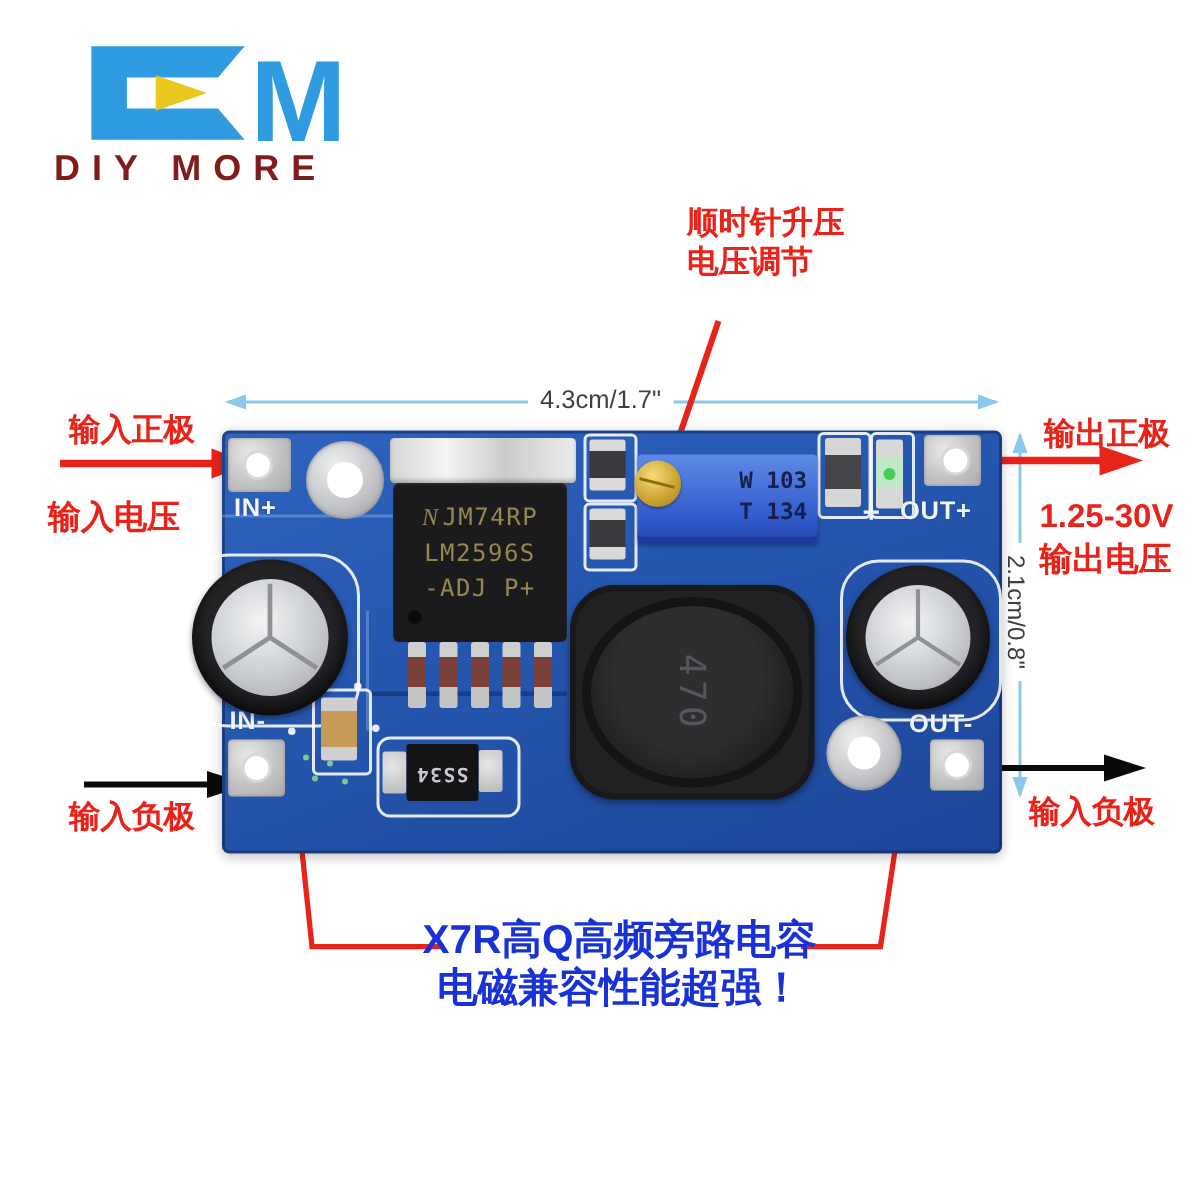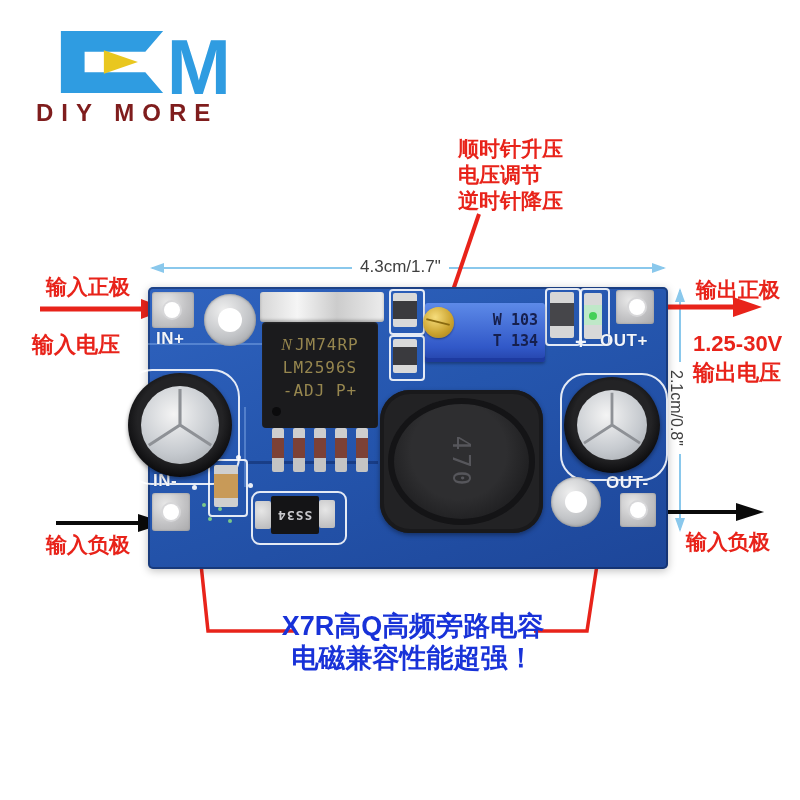--- a/index.html
+++ b/index.html
@@ -158,21 +158,20 @@
     <polyline points="190,459 208,631 296,631" fill="none" stroke="#e8231a" stroke-width="3.5"></polyline>
     <polyline points="613,459 587,631 534,631" fill="none" stroke="#e8231a" stroke-width="3.5"></polyline>
   </svg>
 
   <div class="dim-label" style="left:352px; top:257px;">4.3cm/1.7"</div>
   <div class="dim-label" id="dim-v-label" style="left:667px; top:362px;">2.1cm/0.8"</div>
 
   <div class="cn-red" style="left:458px; top:136px;">
     <div>顺时针升压</div>
     <div>电压调节</div>
-    <div>逆时针降压</div>
   </div>
   <div class="cn-red" style="left:46px; top:274px;">输入正极</div>
   <div class="cn-red big" style="left:32px; top:330px;">
     <div>输入电压</div>
   </div>
   <div class="cn-red" style="left:696px; top:277px;">输出正极</div>
   <div class="cn-red big" style="left:683px; top:329px;margin-left:10px;">
     <div>1.25-30V</div>
     <div>输出电压</div>
   </div>

